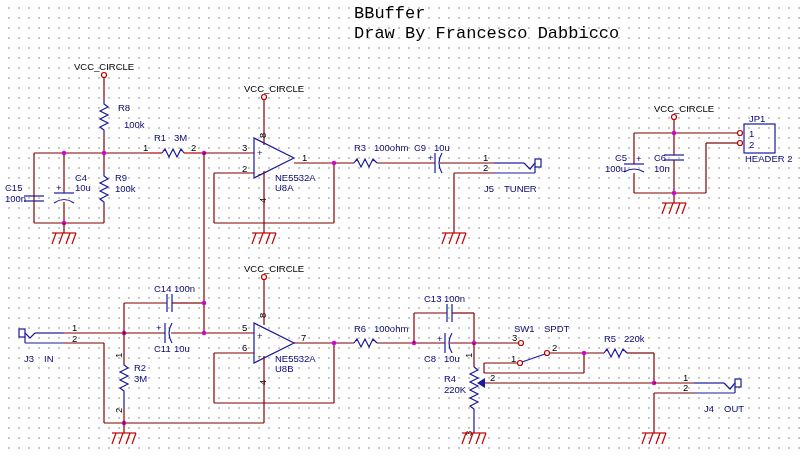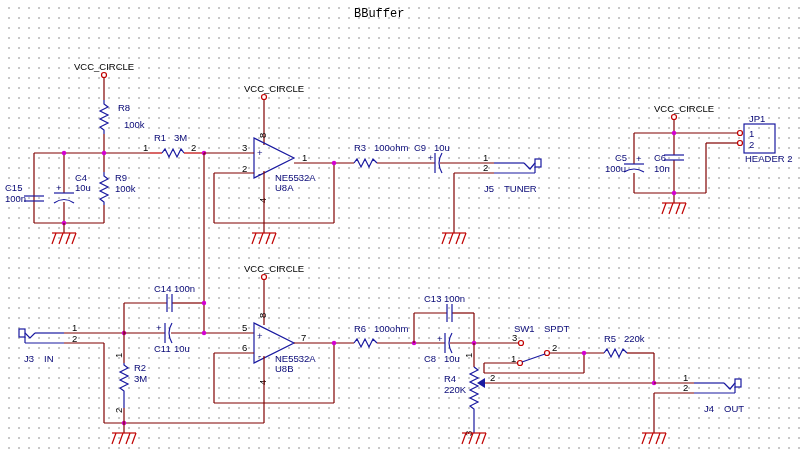--- a/index.html
+++ b/index.html
@@ -9,37 +9,37 @@
     background-image: radial-gradient(circle, #c8c8c8 0.8px, transparent 1px);
     background-size: 10px 10px;
     background-position: 4px 3px;
     position: relative;
     font-family: "Liberation Sans", sans-serif;
   }
   #schem { position: absolute; left: 0; top: 0; }
   .title {
     position: absolute; left: 354px; top: 4px;
     font-family: "Liberation Mono", "DejaVu Sans Mono", monospace;
-    font-size: 12px; line-height: 20px; color: #000;
+    font-size: 17px; line-height: 20px; color: #000;
     white-space: pre;
   }
   svg text { font-family: "Liberation Sans", sans-serif; font-size: 9.5px; }
   .lbl { fill: #0a0a78; }
   .pin { fill: #000; }
   .net { fill: #000; }
   .w { stroke: #800000; stroke-width: 1.2; fill: none; }
   .b { stroke: #1a1aa0; stroke-width: 1.2; fill: none; }
   .g { stroke: #c00000; stroke-width: 1.2; fill: none; }
   .r { stroke: #c00000; stroke-width: 1.2; fill: none; }
   .dot { fill: #d400d4; }
 </style>
 </head>
 <body>
 
-<div class="title"><div>BBuffer</div></div>
+<div class="title"><div>BBuffer</div><div>Draw By Francesco Dabbicco</div></div>
 
 <svg id="schem" width="807" height="457" viewBox="0 0 807 457">
 
   <g>
     <text class="net" x="74" y="70">VCC_CIRCLE</text>
     <circle cx="104" cy="75" r="2.5" class="r"></circle>
   </g>
   <line class="w" x1="104" y1="78" x2="104" y2="100"></line>
   <g>
     <polyline class="b" points="104,100 104,104 108,107 100,111 108,115 100,119 108,123 100,127 104,130 104,134"></polyline>

